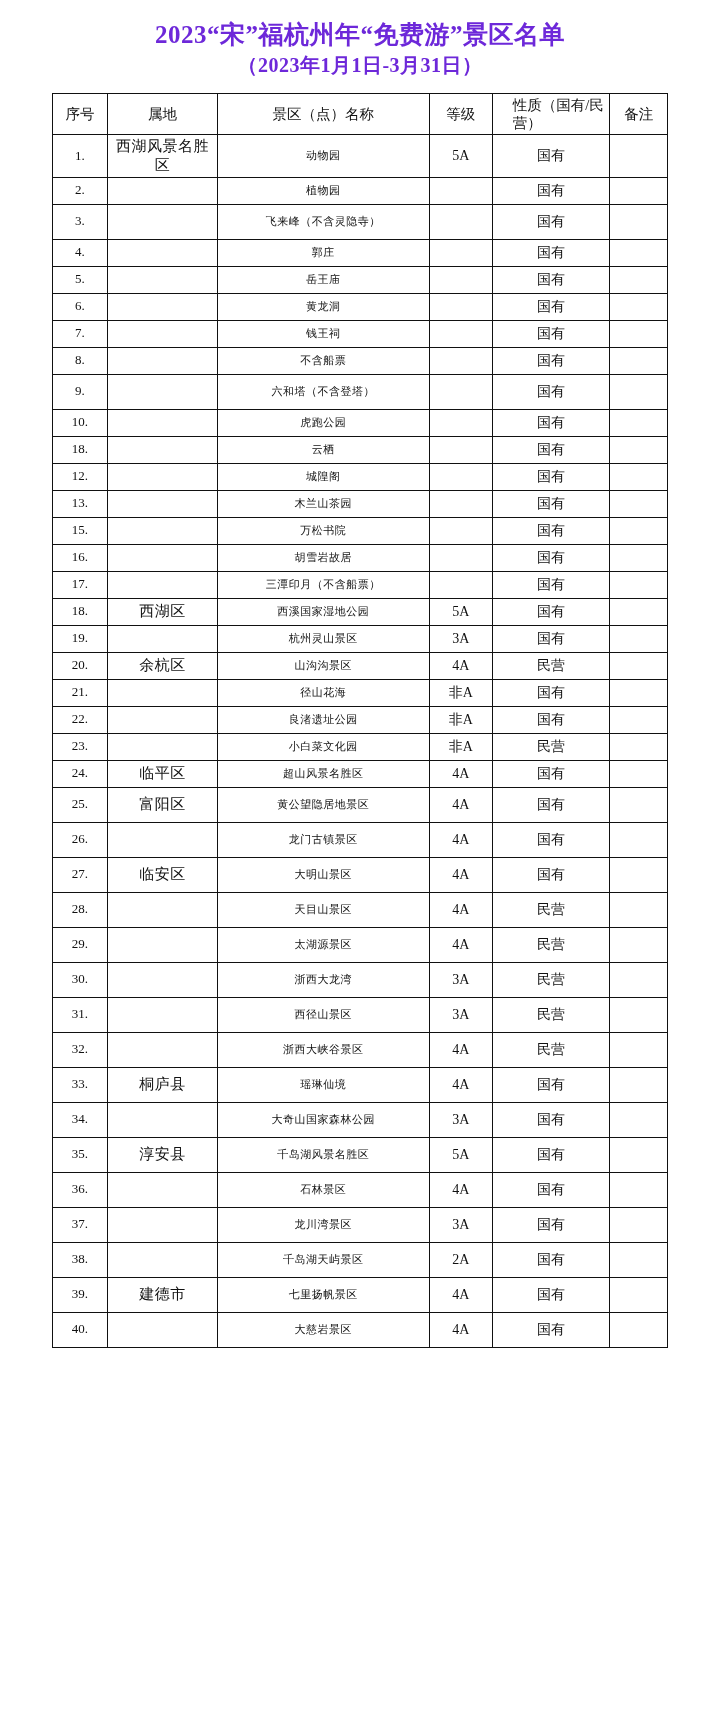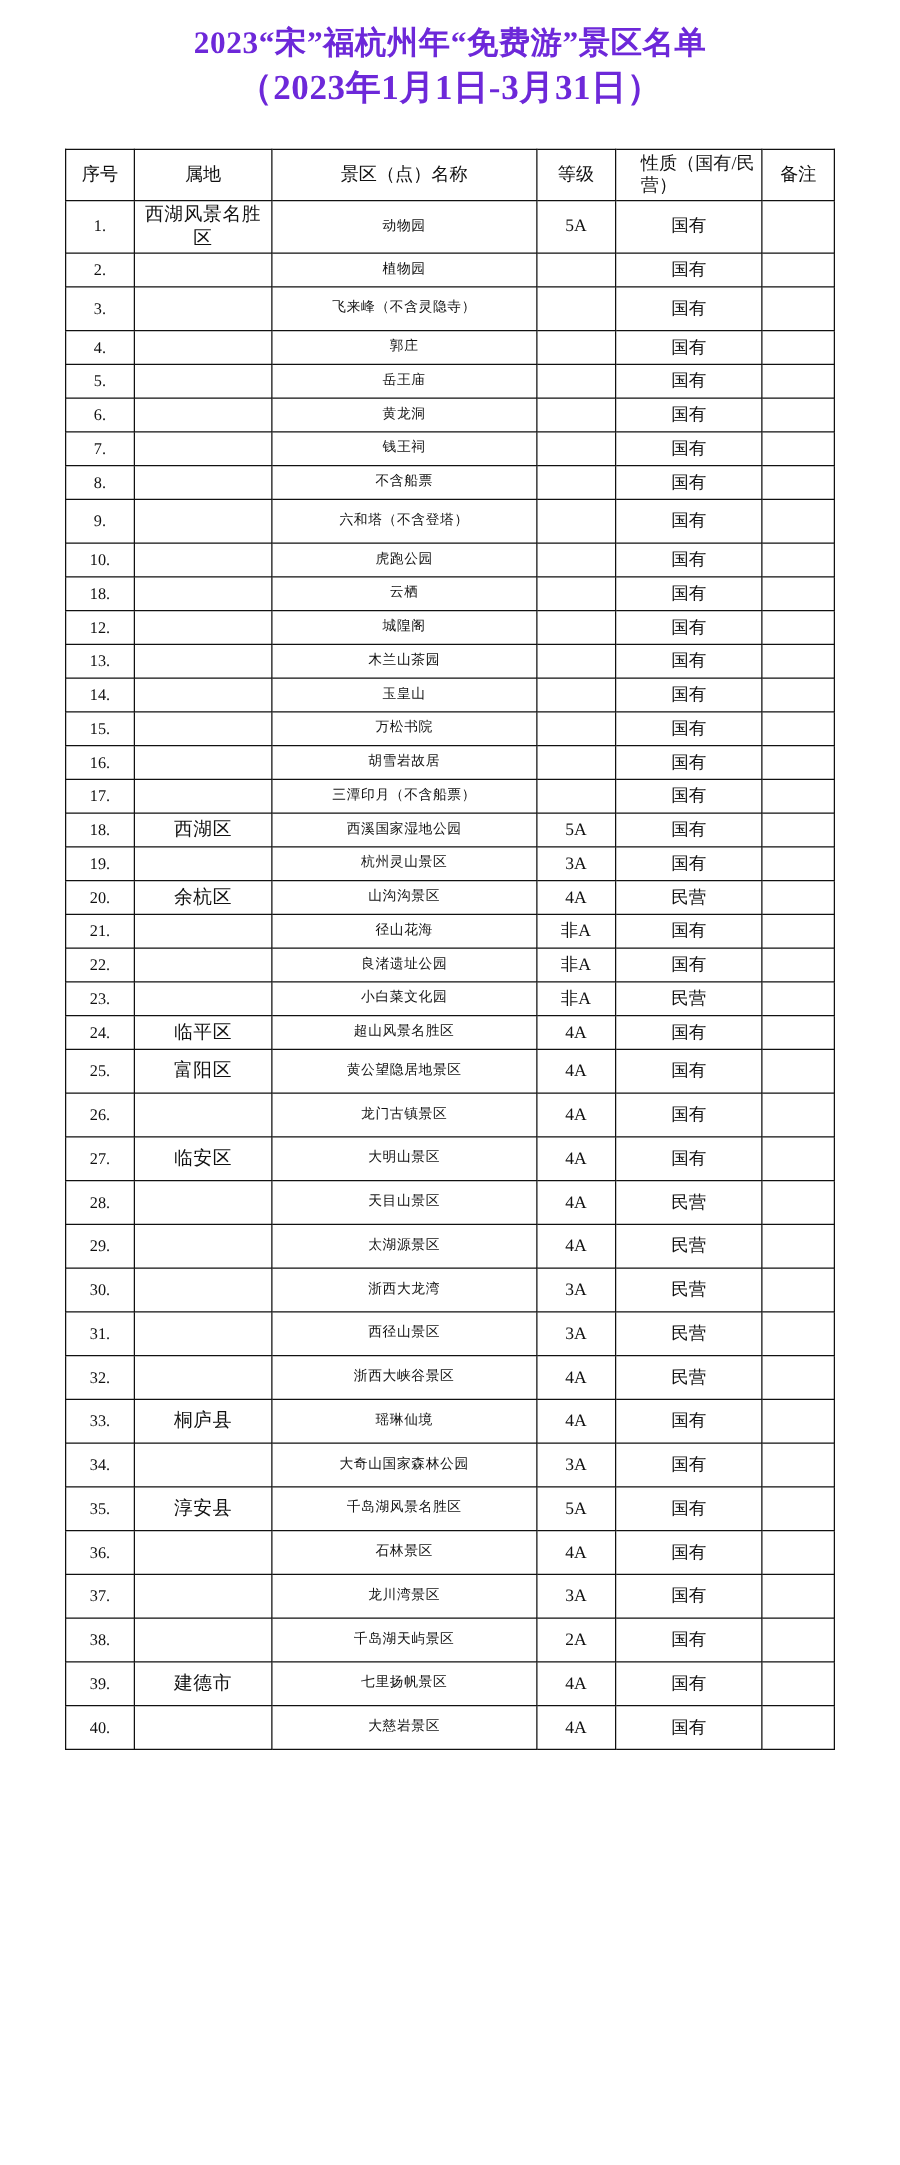--- a/index.html
+++ b/index.html
@@ -24,32 +24,31 @@
     padding: 8px 40px 10px 40px;
   }
   .title-line {
     font-size: 25px;
     font-weight: bold;
     line-height: 1.35;
     letter-spacing: 0.5px;
     color: #6d28d9;
   }
   .title-line.second {
-    font-size: 28px;
+    font-size: 20px;
   }
   .table-wrap {
     padding: 4px 52px 20px 52px;
     box-sizing: border-box;
   }
   table.list {
     border-collapse: collapse;
     width: 100%;
     table-layout: fixed;
     font-size: 14px;
-    margin-top: 15px;
   }
   table.list td, table.list th {
     border: 1px solid #111;
     padding: 2px 2px;
     vertical-align: middle;
     text-align: center;
     line-height: 1.25;
     font-weight: normal;
     color: #111;
     word-break: break-all;
@@ -226,28 +225,20 @@
           </tr>
           <tr class="r-h2">
             <td class="no noalign-top">13.</td>
             <td class="area"></td>
             <td class="name">木兰山茶园</td>
             <td class="level"></td>
             <td class="nature">国有</td>
             <td class="note"></td>
           </tr>
           <tr class="r-h2">
-            <td class="no noalign-top">14.</td>
-            <td class="area"></td>
-            <td class="name">玉皇山</td>
-            <td class="level"></td>
-            <td class="nature">国有</td>
-            <td class="note"></td>
-          </tr>
-          <tr class="r-h2">
             <td class="no noalign-top">15.</td>
             <td class="area"></td>
             <td class="name">万松书院</td>
             <td class="level"></td>
             <td class="nature">国有</td>
             <td class="note"></td>
           </tr>
           <tr class="r-h2">
             <td class="no noalign-top">16.</td>
             <td class="area"></td>

